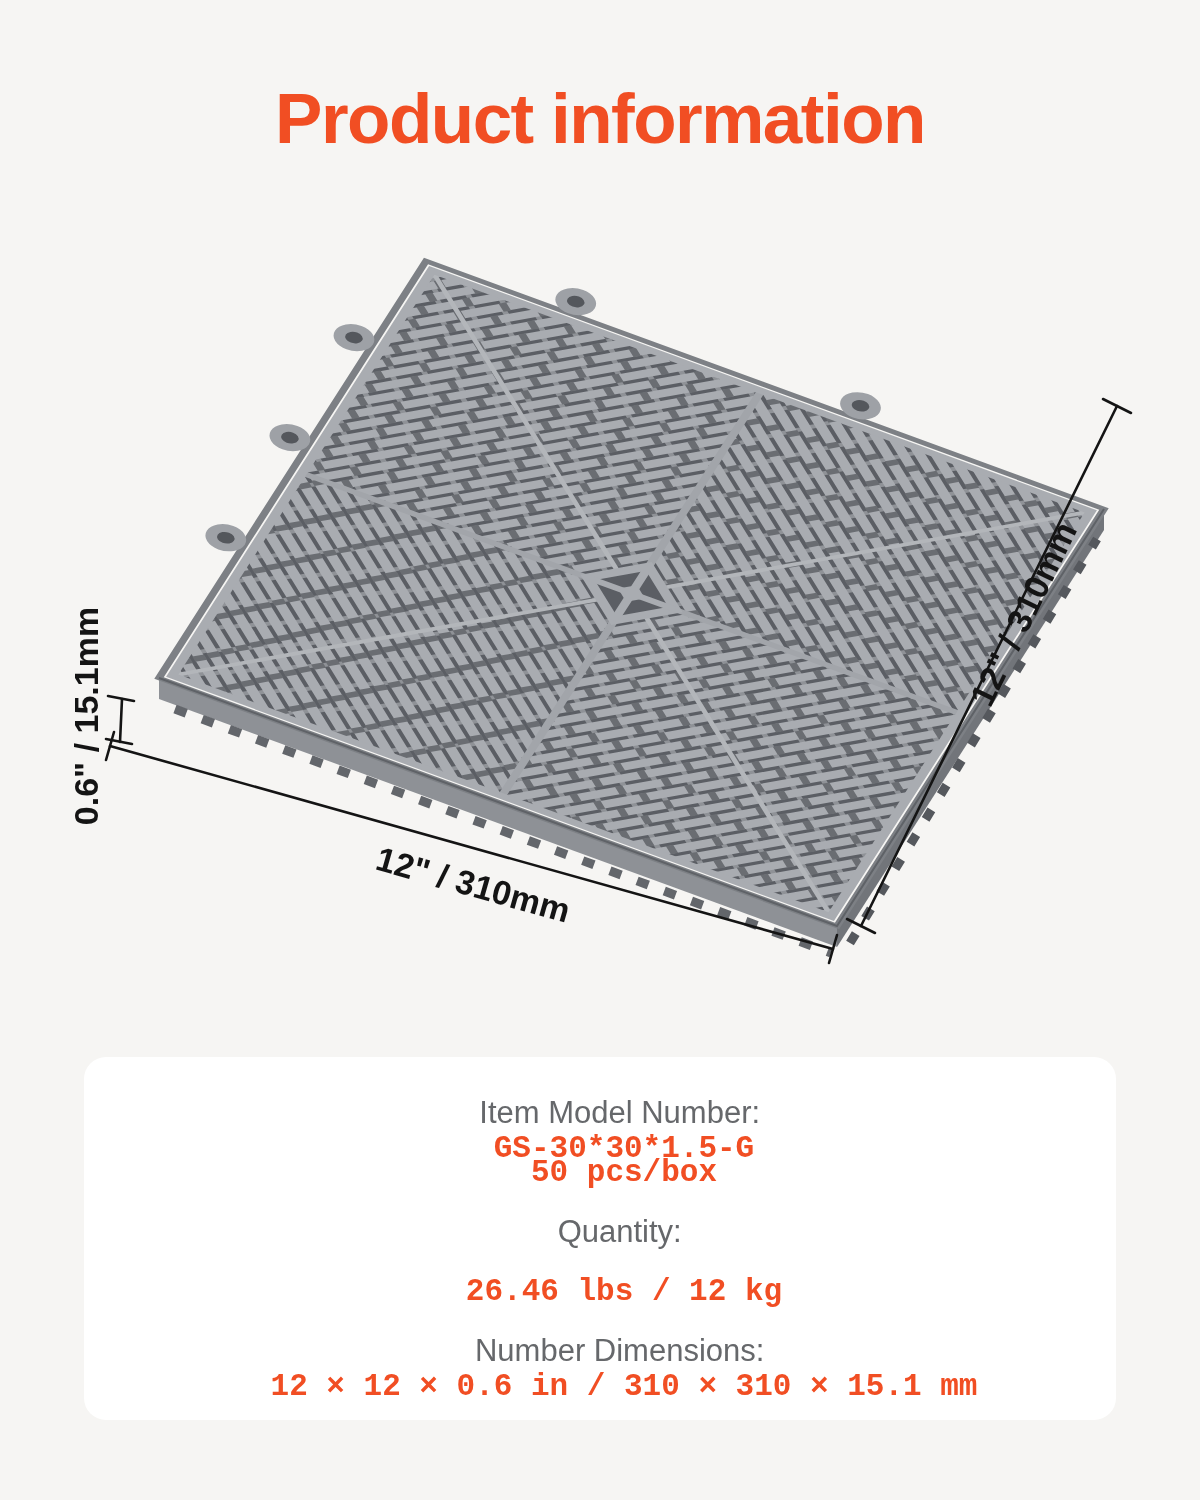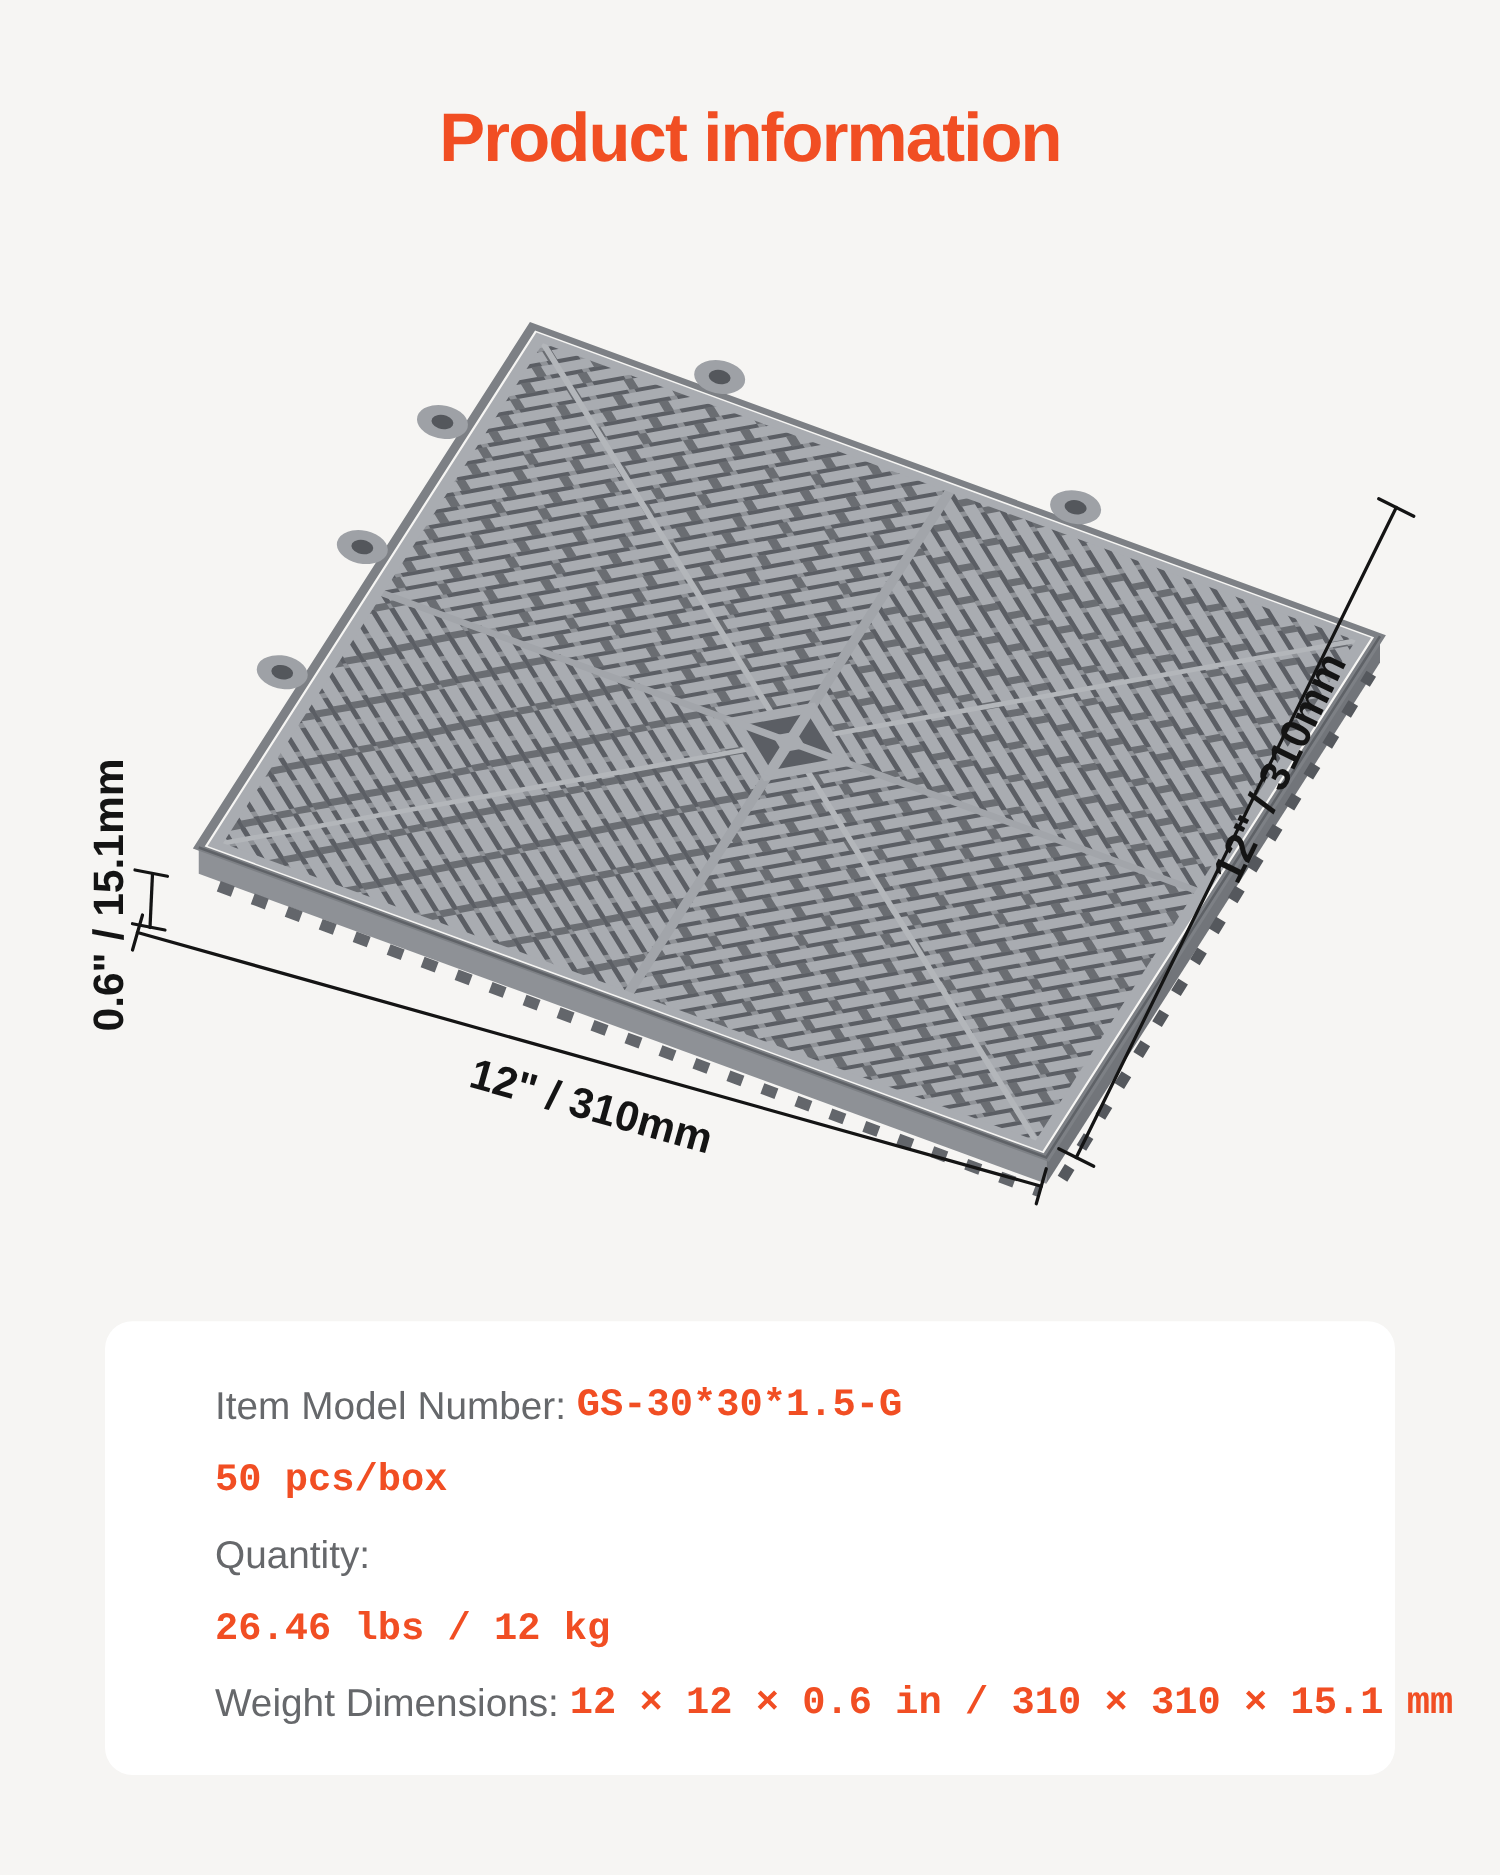--- a/index.html
+++ b/index.html
@@ -16,21 +16,21 @@
     background:var(--page-bg);
     font-family:"Liberation Sans", sans-serif;
     overflow:hidden;
   }
   .page-title{
     position:absolute;
     top:78px;
     left:0;
     width:1200px;
     text-align:center;
-    font-size:55px;
+    font-size:71px;
     font-weight:800;
     letter-spacing:-1.5px;
     color:var(--accent);
     white-space:nowrap;
   }
   svg.figure{
     position:absolute;
     left:0; top:0;
     width:1200px;
     height:1500px;
@@ -50,20 +50,21 @@
     background:var(--card-bg);
     border-radius:22px;
     padding:38px 40px 0 88px;
   }
   .spec-row{
     height:59.5px;
     display:flex;
     align-items:center;
     font-size:31px;
     white-space:nowrap;
+    flex-direction:column;
   }
   .spec-row .spec-label{
     color:var(--spec-label);
     font-weight:400;
     white-space:pre;
   }
   .spec-row .spec-value{
     color:var(--accent);
     font-weight:700;
     font-family:Liberation Mono, monospace;
@@ -253,16 +254,16 @@
   <div class="spec-row">
     <span class="spec-value">50 pcs/box</span>
   </div>
   <div class="spec-row">
     <span class="spec-label">Quantity: </span>
   </div>
   <div class="spec-row">
     <span class="spec-value">26.46 lbs / 12 kg</span>
   </div>
   <div class="spec-row">
-    <span class="spec-label">Weight Dimensions: </span>
+    <span class="spec-label">Number Dimensions: </span>
     <span class="spec-value">12 × 12 × 0.6 in / 310 × 310 × 15.1 mm</span>
   </div>
 </div>
 
 </body></html>

